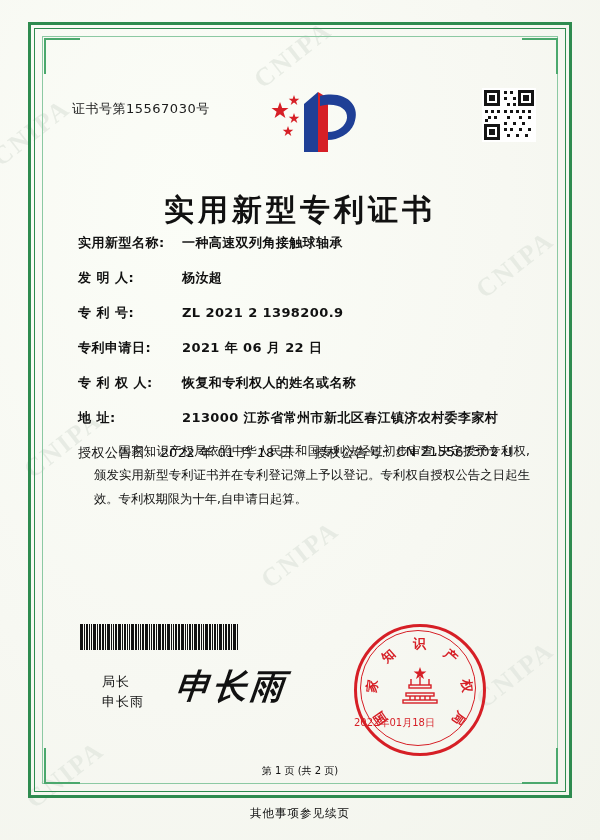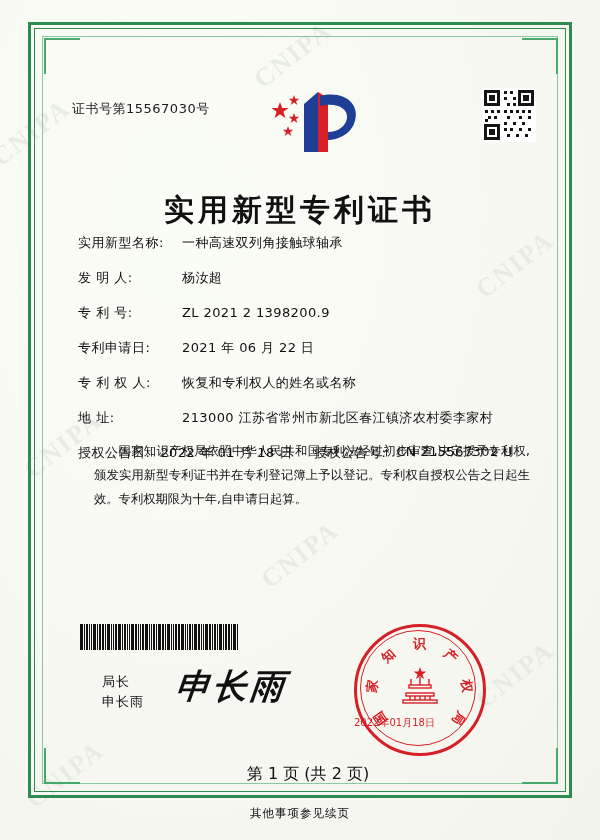--- a/index.html
+++ b/index.html
@@ -124,20 +124,21 @@
     position: absolute;
     left: 20px; top: 182px;
     width: 452px;
   }
   .field-row {
     display: flex;
     align-items: baseline;
     margin-bottom: 17px;
     font-size: 13px;
     color: #111;
+    font-weight: bold;
   }
   .f-label {
     width: 104px;
     flex: none;
     white-space: nowrap;
     letter-spacing: 0.5px;
   }
   .f-value {
     flex: 1;
     letter-spacing: 0.4px;
@@ -234,24 +235,24 @@
     left: 0; top: 92px;
     width: 132px;
     text-align: left;
     font-size: 10px;
     color: #d61f26;
     font-weight: normal;
   }
 
   .page-num {
     position: absolute;
-    left: 8px; top: 712px;
+    left: 0; top: 712px;
     width: 484px;
     text-align: center;
-    font-size: 16px;
+    font-size: 10px;
     color: #111;
   }
 
   .footer-note {
     position: absolute;
     left: 0; top: 806px;
     width: 600px;
     text-align: center;
     font-size: 11.5px;
     color: #111;

